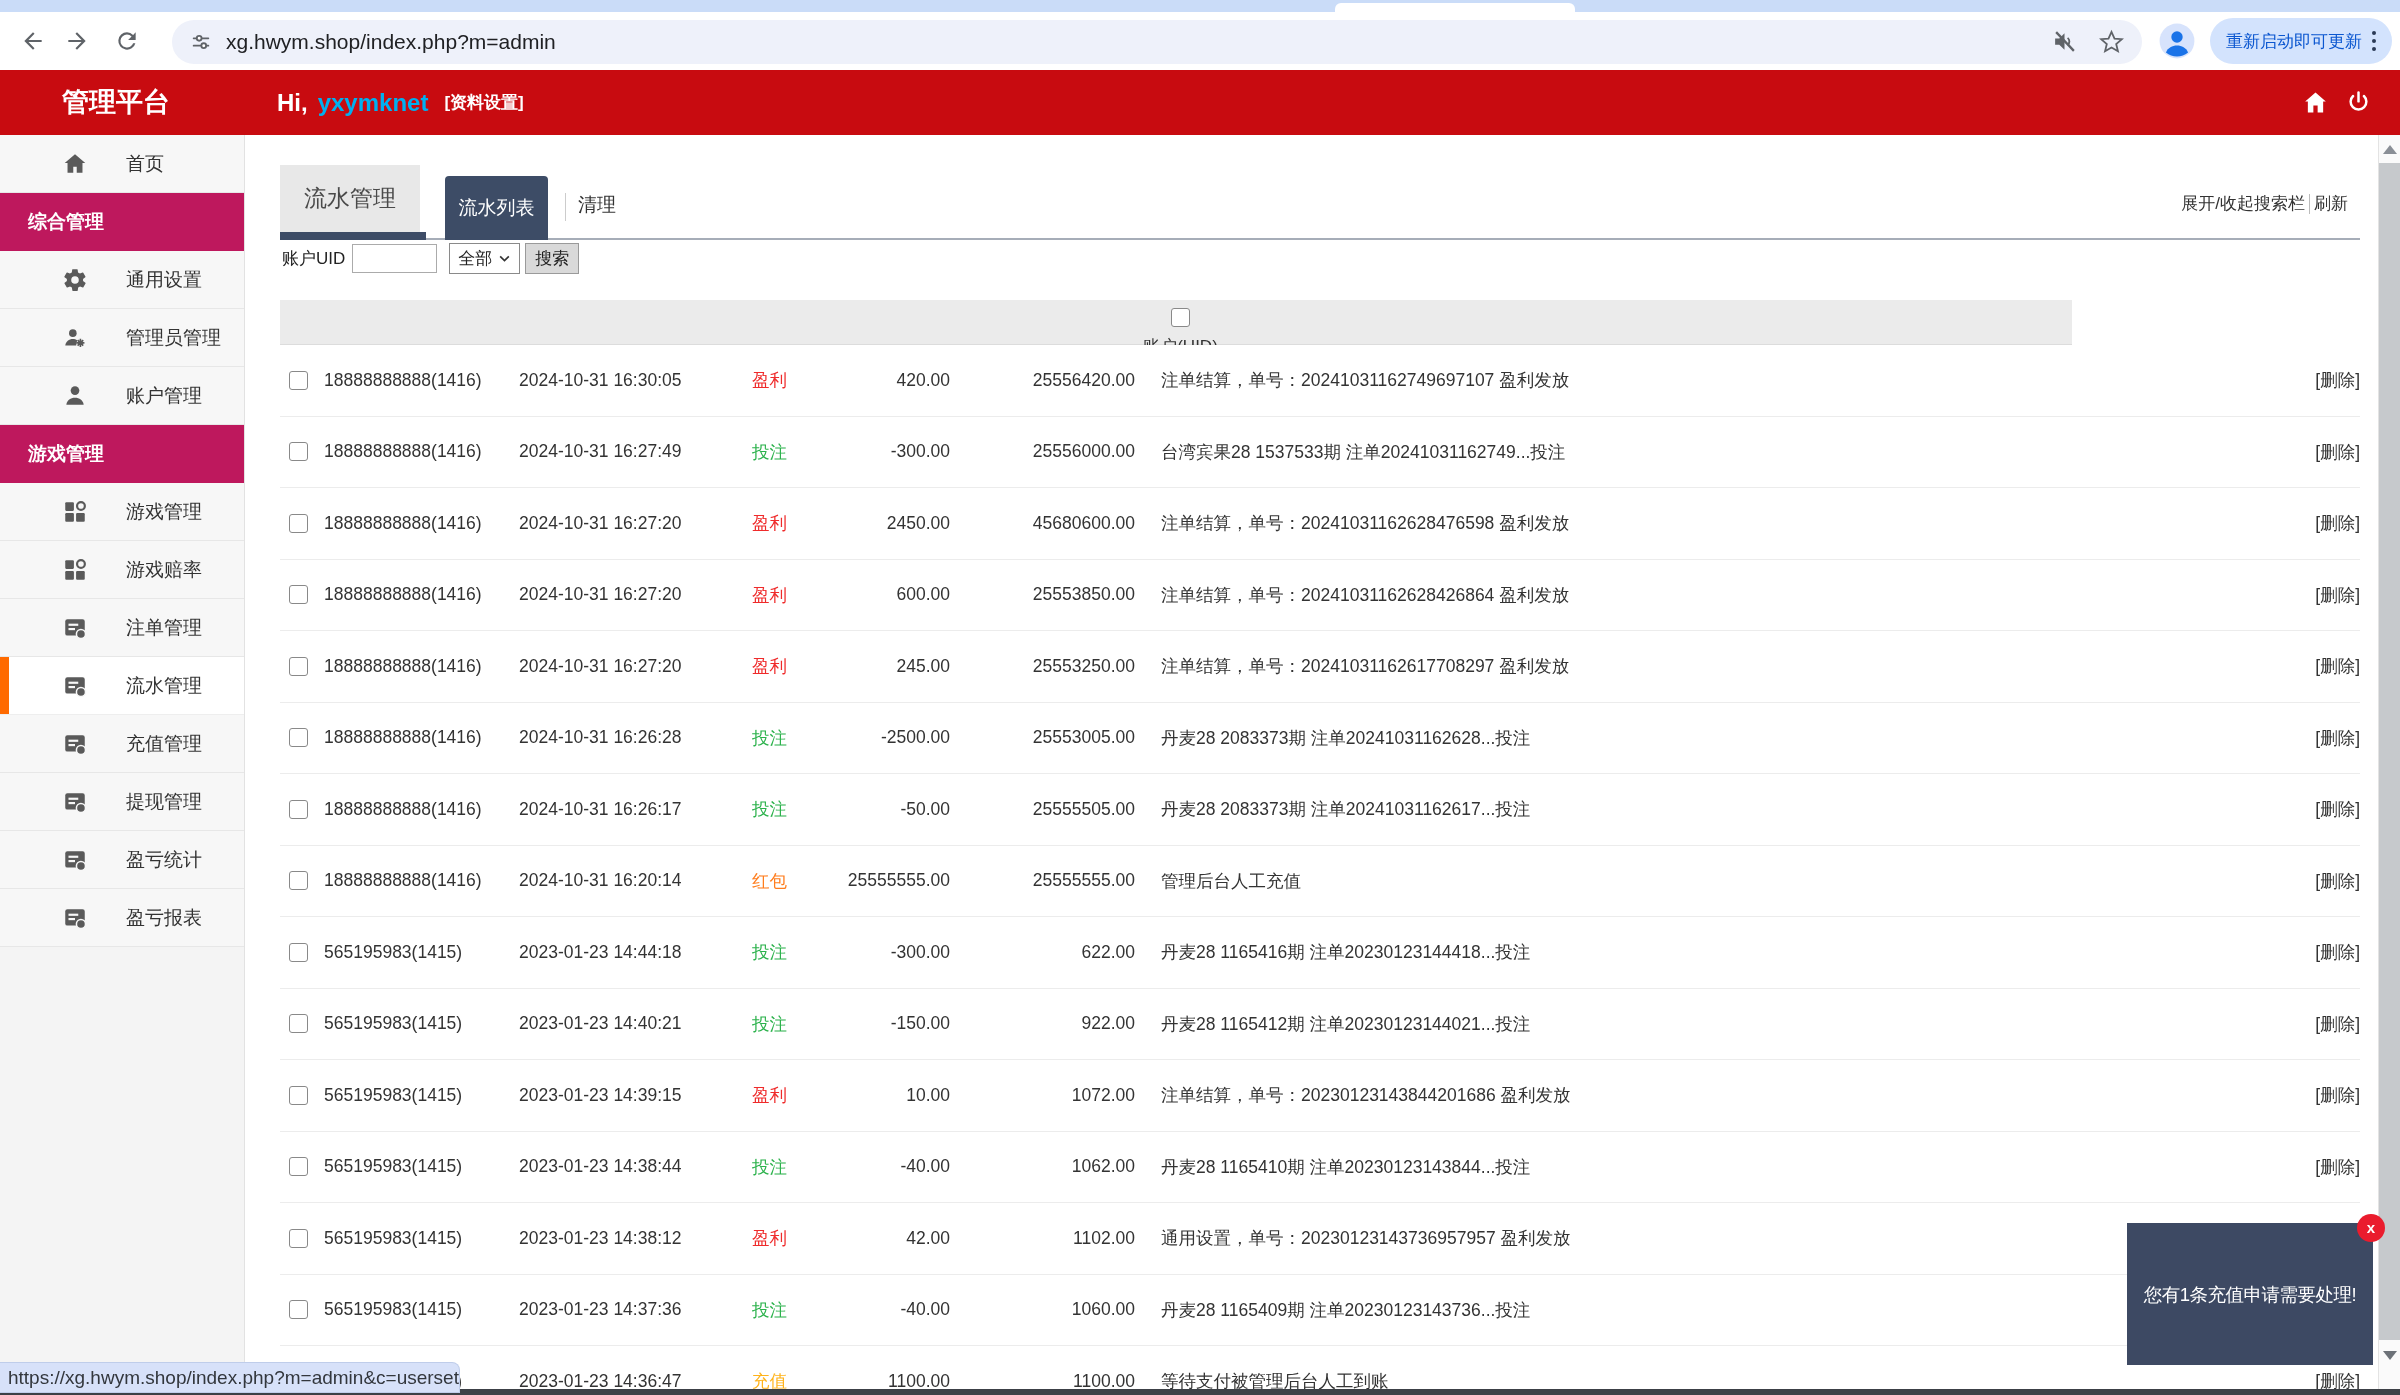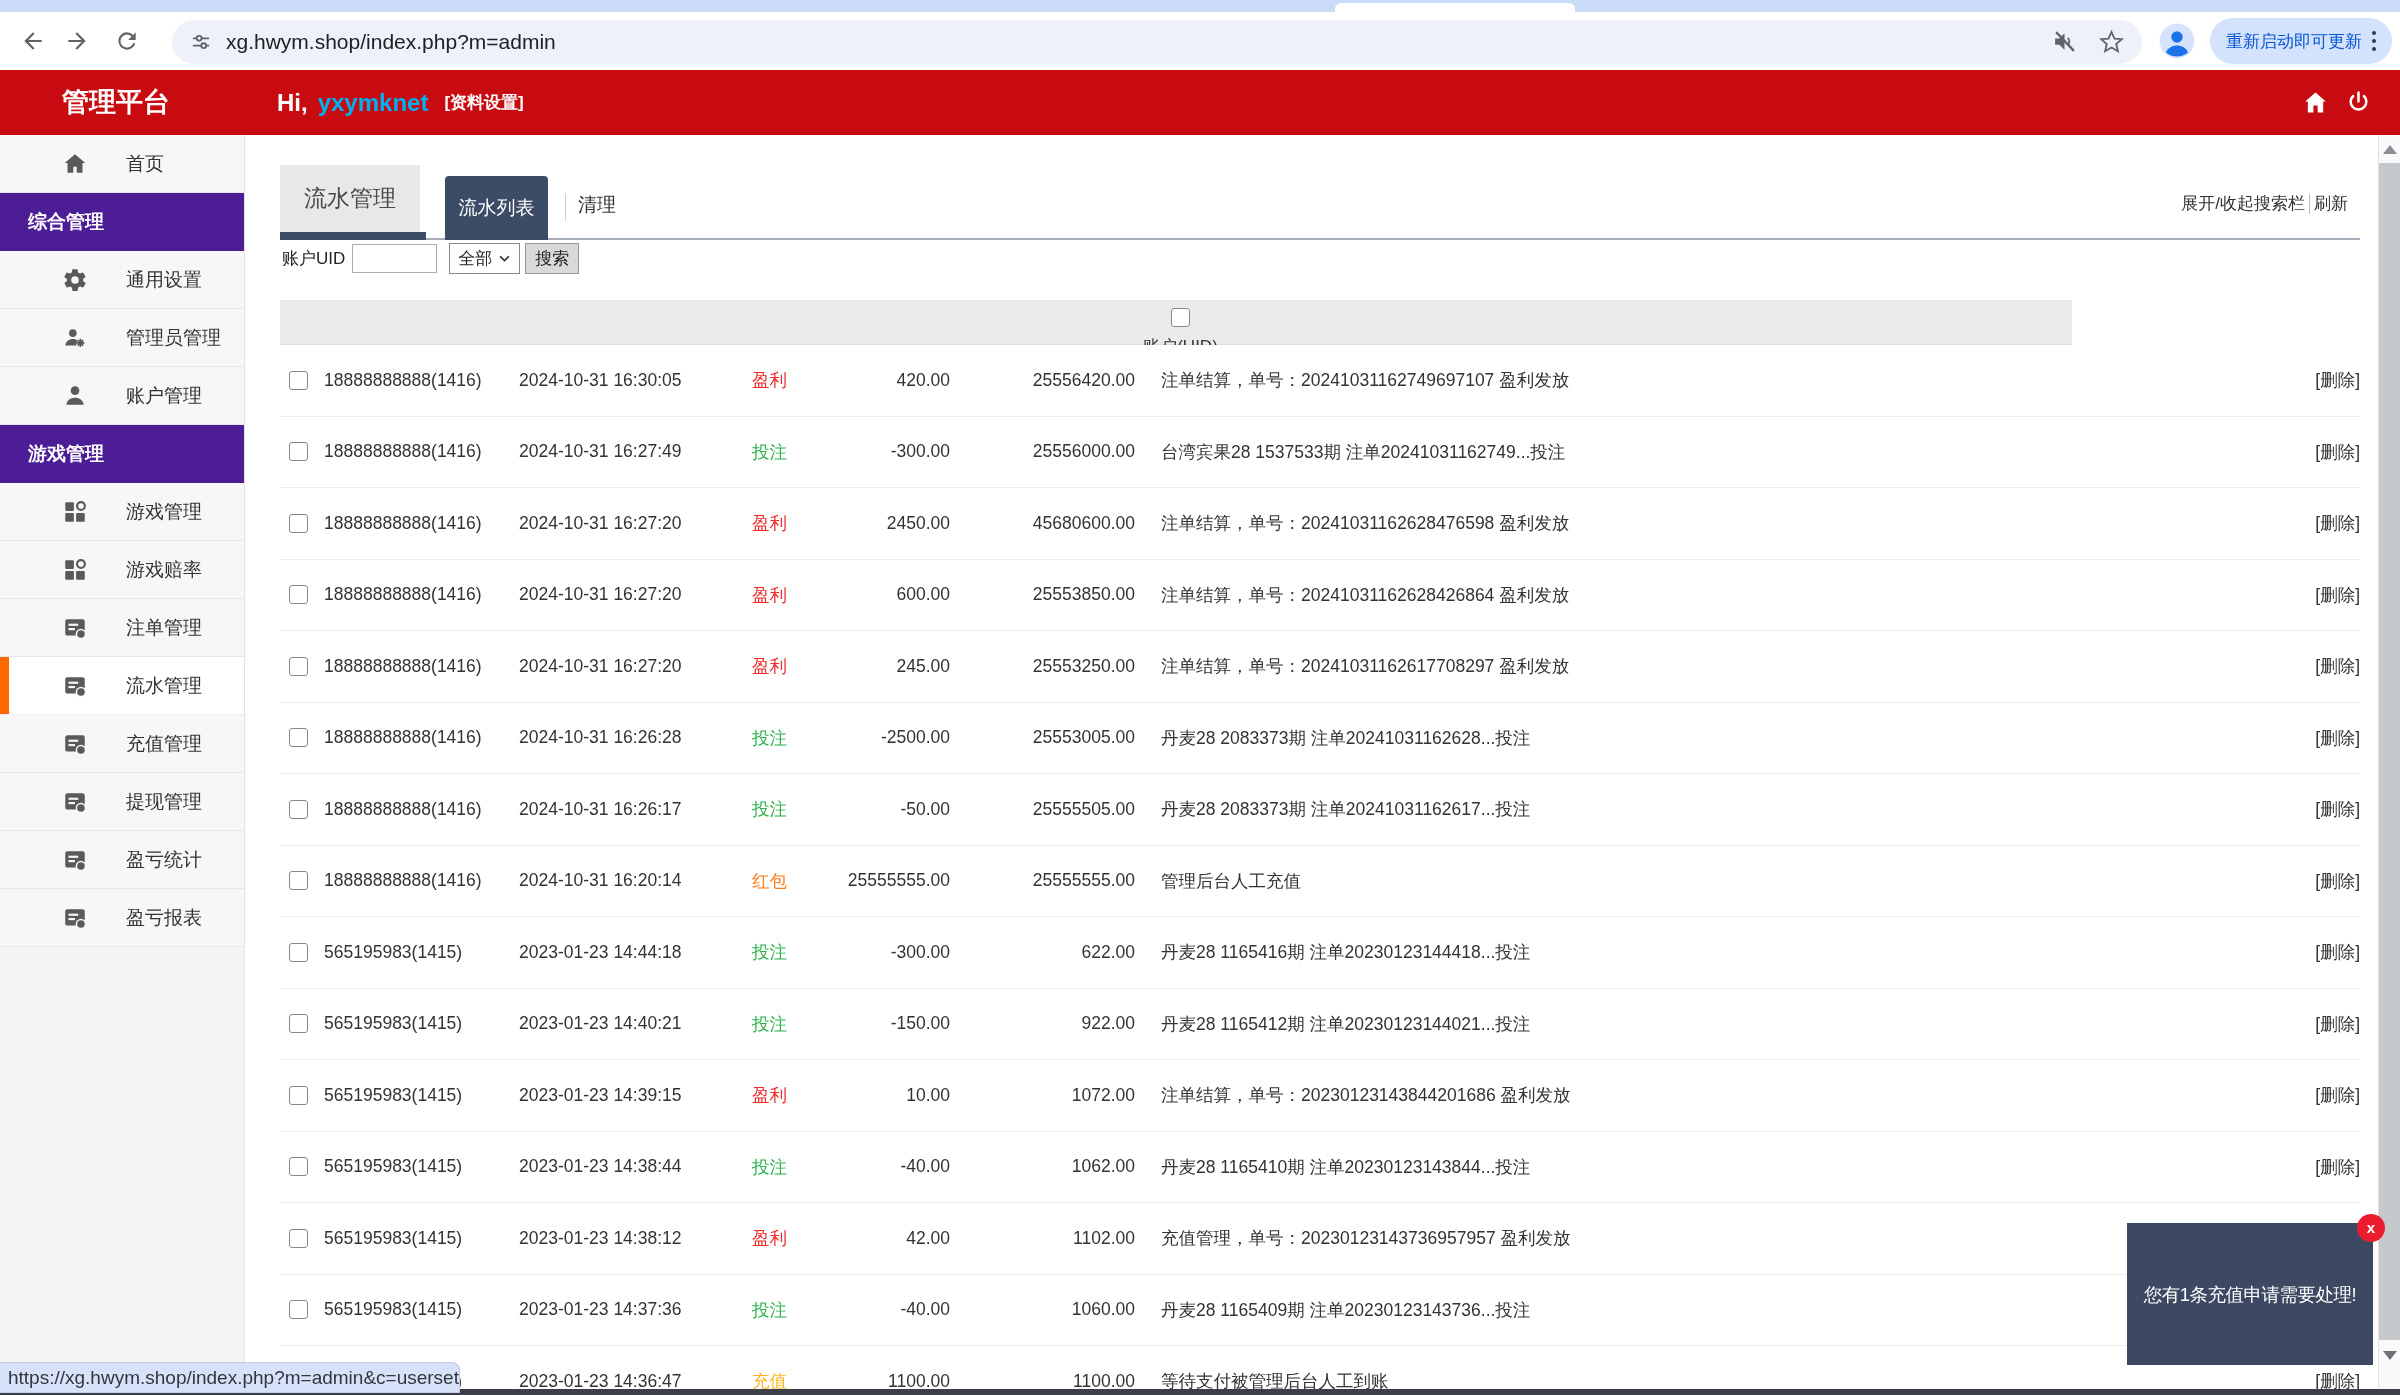--- a/index.html
+++ b/index.html
@@ -35,21 +35,21 @@
   .hdr-icons svg { width:27px; height:27px; cursor:pointer; }
 
   
   .sidebar { position:absolute; left:0; top:135px; width:245px; height:1260px; background:#f4f4f4; border-right:1px solid #e2e2e2; }
   .side-item { position:relative; height:58px; background:#f7f7f7; border-bottom:1px solid #e7e7e7; display:flex; align-items:center; cursor:pointer; }
   .side-icon { width:26px; height:26px; margin-left:62px; flex:0 0 26px; }
   .side-icon svg { width:26px; height:26px; }
   .side-label { margin-left:38px; font-size:19px; color:#333; }
   .side-item.active { background:#fff; border-bottom:1px solid #eee; }
   .side-item.active::before { content:""; position:absolute; left:0; top:0; width:9px; height:100%; background:#ff6a00; }
-  .side-section { height:58px; background:#4c1d95; color:#fff; font-size:19px; font-weight:bold; display:flex; align-items:center; padding-left:28px; }
+  .side-section { height:58px; background:#be185d; color:#fff; font-size:19px; font-weight:bold; display:flex; align-items:center; padding-left:28px; }
 
   
   .main { position:absolute; left:245px; top:135px; width:2133px; height:1260px; background:#fff; overflow:hidden; }
   .title-box { position:absolute; left:35px; top:30px; width:140px; height:67px; background:#e8e8e8; text-align:center; line-height:67px; font-size:23px; color:#4a4a4a; }
   .title-underline { position:absolute; left:35px; top:97px; width:146px; height:8px; background:#3d4c66; }
   .tabline { position:absolute; left:35px; top:103px; width:2080px; height:2px; background:#a6adb8; }
   .tab-active { position:absolute; left:200px; top:41px; width:103px; height:64px; background:#3d4c66; color:#fff; font-size:19px; text-align:center; line-height:64px; border-radius:4px 4px 0 0; cursor:pointer; z-index:2; }
   .tab-divider { position:absolute; left:320px; top:58px; width:1px; height:28px; background:#ccc; }
   .tab-plain { position:absolute; left:333px; top:55px; height:30px; line-height:30px; font-size:19px; color:#333; cursor:pointer; }
   .top-links { position:absolute; right:30px; top:57px; display:flex; align-items:center; gap:4px; }
@@ -460,21 +460,21 @@
         </div>
         <div class="trow">
           <span class="c-check">
             <span class="cb"></span>
           </span>
           <span class="c-acc">565195983(1415)</span>
           <span class="c-time">2023-01-23 14:38:12</span>
           <span class="c-type" style="color: rgb(239, 43, 43);">盈利</span>
           <span class="c-amt">42.00</span>
           <span class="c-chg">1102.00</span>
-          <span class="c-rmk">充值管理，单号：20230123143736957957 盈利发放</span>
+          <span class="c-rmk">通用设置，单号：20230123143736957957 盈利发放</span>
           <span class="c-act"><span class="del">[删除]</span></span>
         </div>
         <div class="trow">
           <span class="c-check">
             <span class="cb"></span>
           </span>
           <span class="c-acc">565195983(1415)</span>
           <span class="c-time">2023-01-23 14:37:36</span>
           <span class="c-type" style="color: rgb(44, 178, 76);">投注</span>
           <span class="c-amt">-40.00</span>

